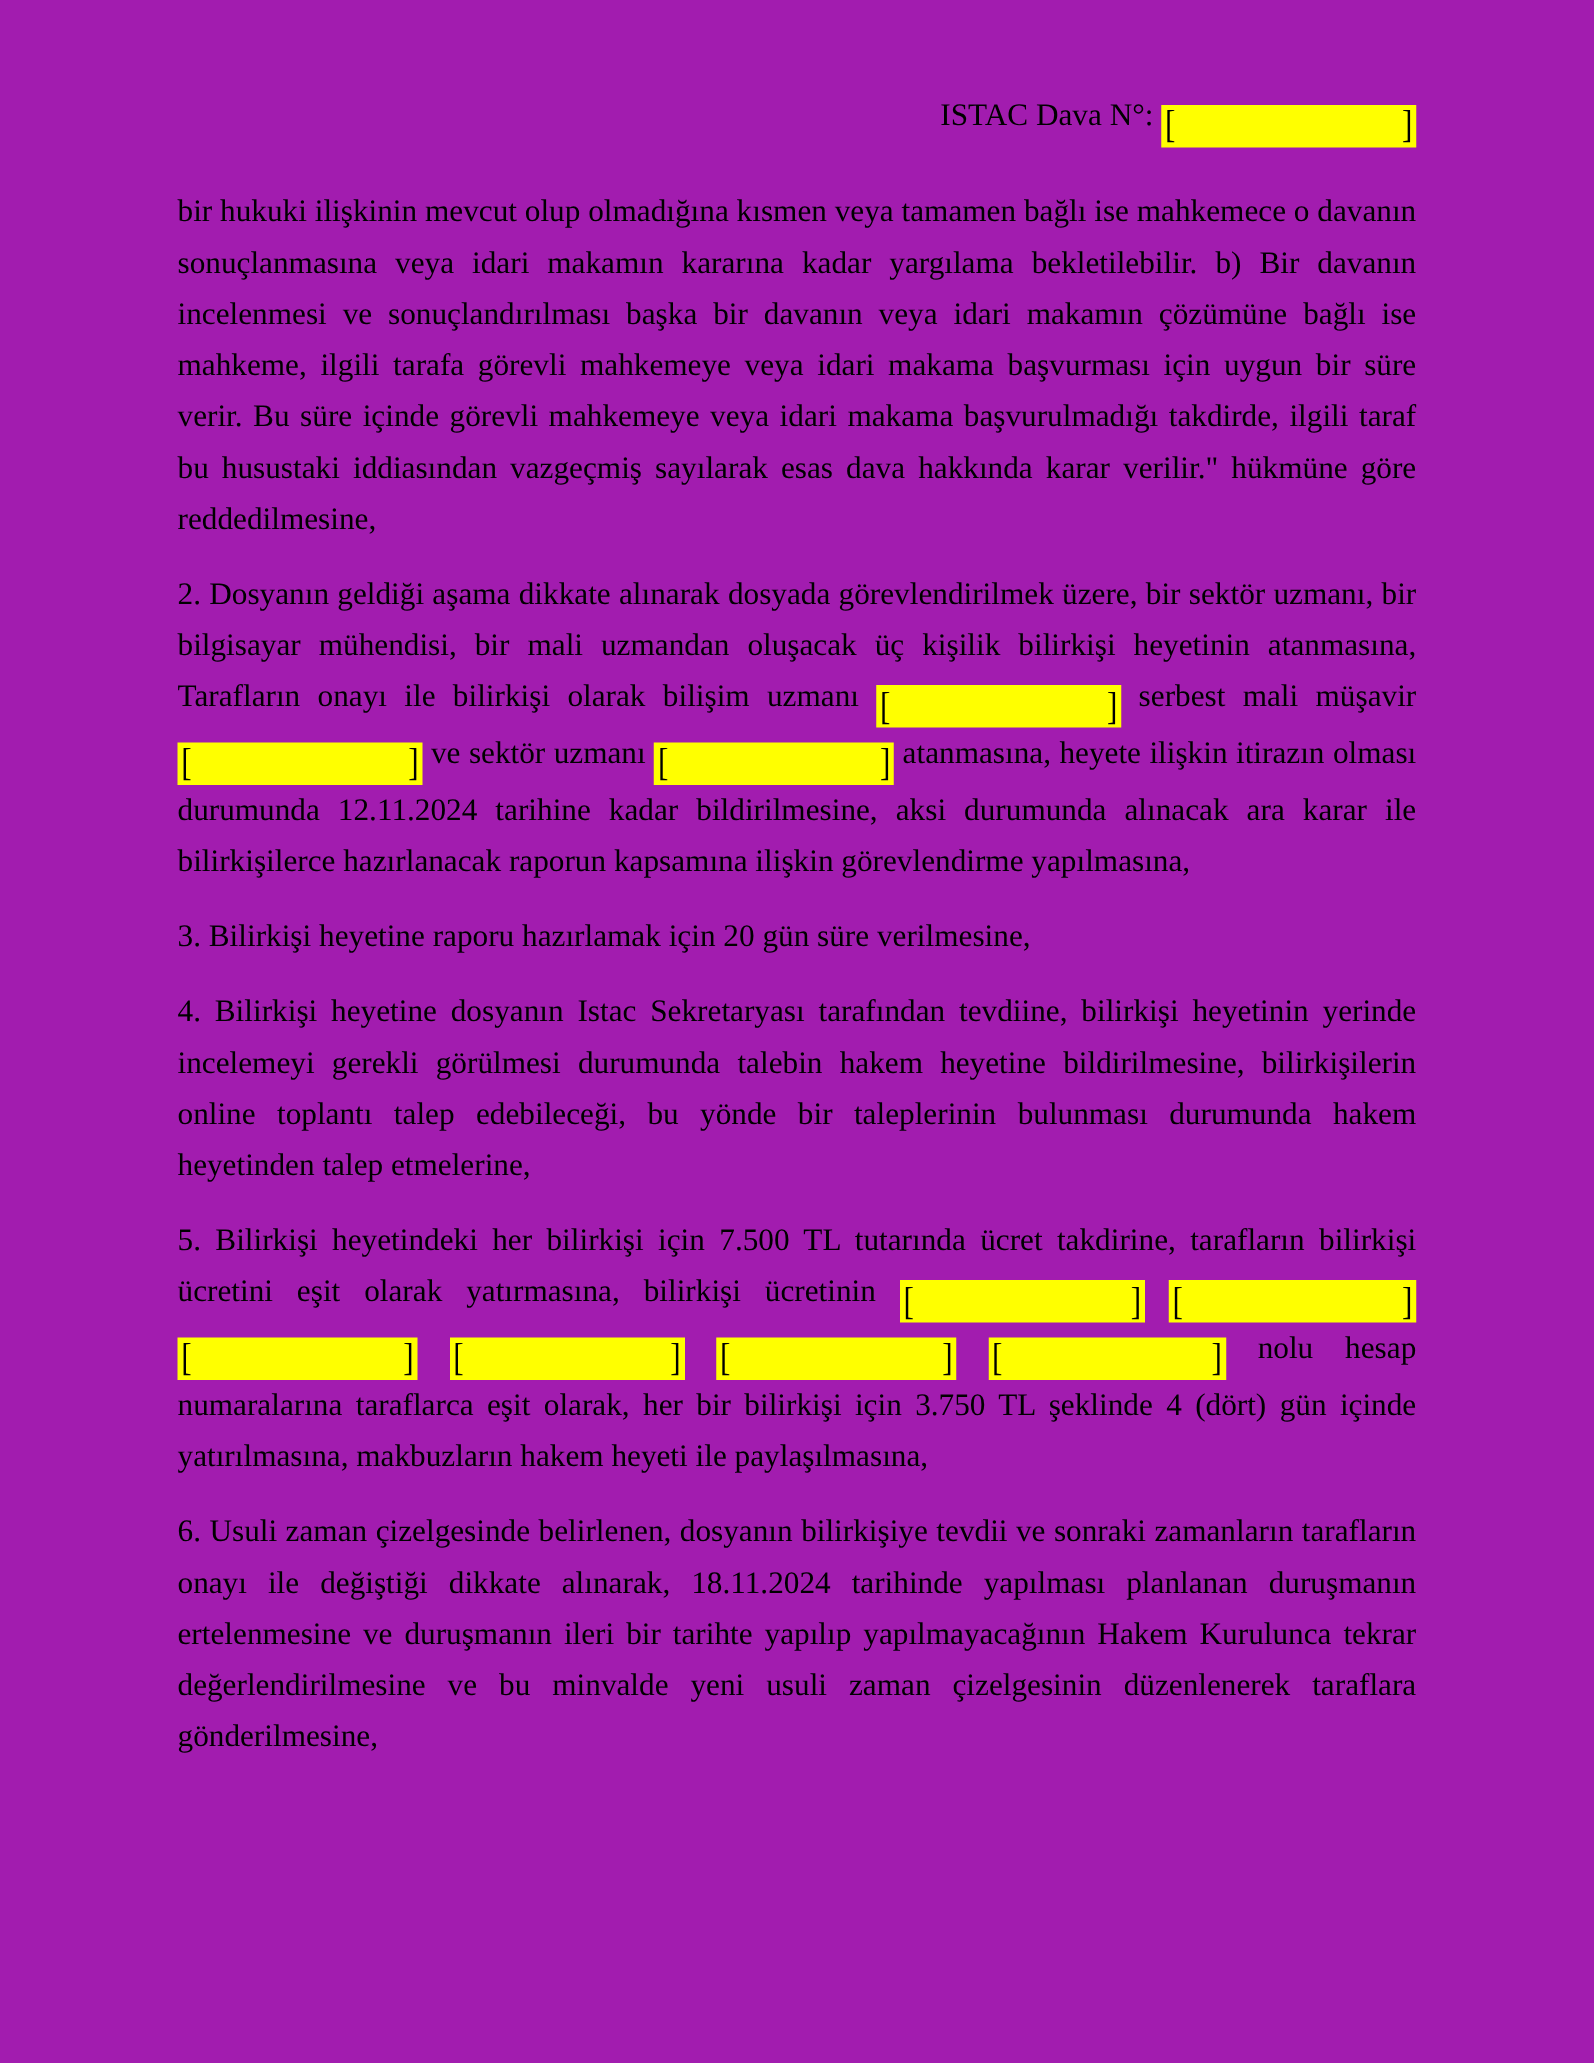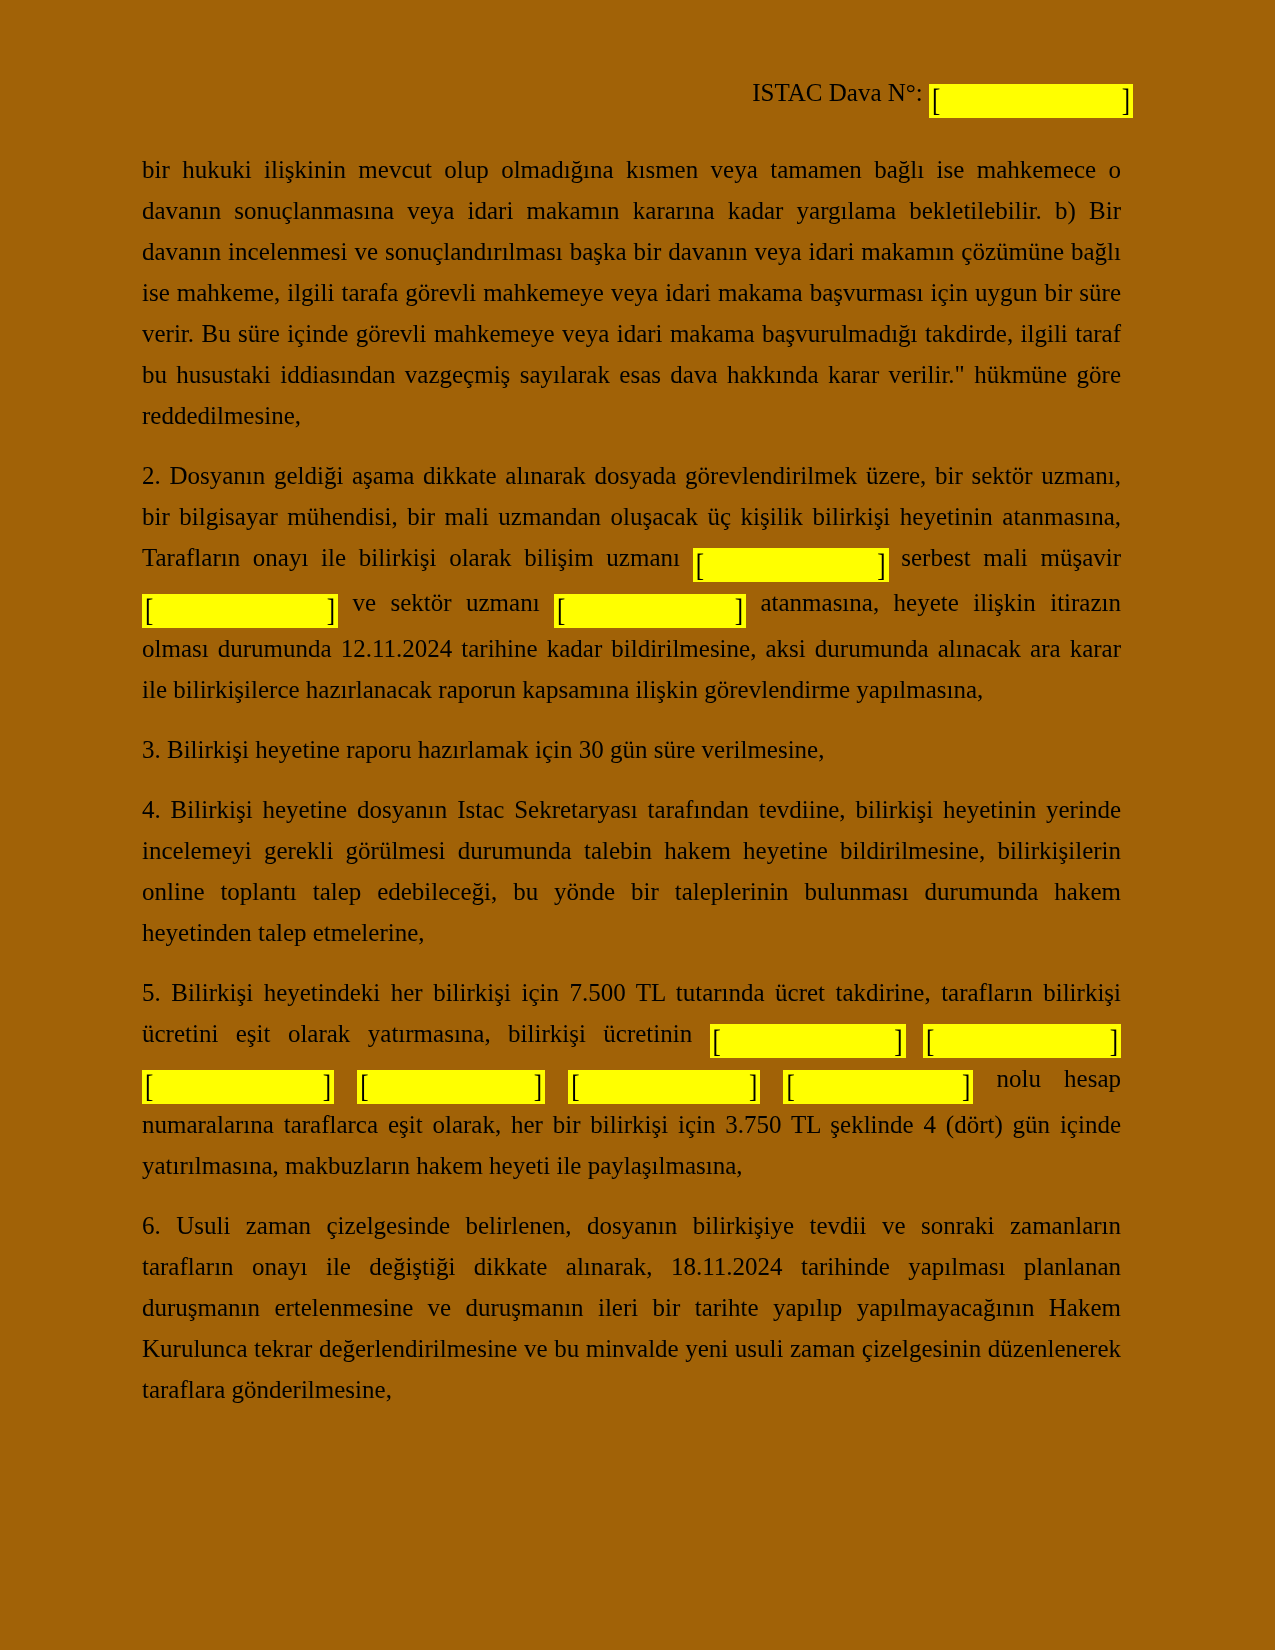--- a/index.html
+++ b/index.html
@@ -4,36 +4,36 @@
 <style>
   html, body {
     margin: 0;
     padding: 0;
     background: #ffffff;
   }
   .page {
     position: relative;
     width: 1275px;
     height: 1650px;
-    background: #a16207;
+    background: #a21caf;
     color: #000000;
     font-family: "Liberation Serif", "DejaVu Serif", serif;
     font-size: 25px;
     overflow: hidden;
     box-sizing: border-box;
     padding: 72px 142px 0 142px;
   }
   .header-line {
     text-align: right;
     line-height: 41px;
     margin-bottom: 31px;
     white-space: nowrap;
   }
   .doc-body p {
-    margin: 0 12px 19px 0;
+    margin: 0 0 19px 0;
     text-align: justify;
     line-height: 41px;
   }
   .redact {
     display: inline-flex;
     justify-content: space-between;
     align-items: center;
     box-sizing: border-box;
     background: #ffff00;
     height: 34px;
@@ -61,21 +61,21 @@
       <p>2. Dosyanın geldiği aşama dikkate alınarak dosyada görevlendirilmek üzere, bir sektör uzmanı, bir bilgisayar mühendisi, bir mali uzmandan oluşacak üç kişilik bilirkişi heyetinin atanmasına, Tarafların onayı ile bilirkişi olarak bilişim uzmanı <span class="redact" style="width: 196px;">
           <span>[</span>
           <span>]</span>
         </span> serbest mali müşavir <span class="redact" style="width: 196px;">
           <span>[</span>
           <span>]</span>
         </span> ve sektör uzmanı <span class="redact" style="width: 192px;">
           <span>[</span>
           <span>]</span>
         </span>  atanmasına, heyete ilişkin itirazın olması durumunda 12.11.2024 tarihine kadar bildirilmesine, aksi durumunda alınacak ara karar ile bilirkişilerce hazırlanacak raporun kapsamına ilişkin görevlendirme yapılmasına,</p>
-      <p>3. Bilirkişi heyetine raporu hazırlamak için 30 gün süre verilmesine,</p>
+      <p>3. Bilirkişi heyetine raporu hazırlamak için 20 gün süre verilmesine,</p>
       <p>4. Bilirkişi heyetine dosyanın Istac Sekretaryası tarafından tevdiine, bilirkişi heyetinin yerinde incelemeyi gerekli görülmesi durumunda talebin hakem heyetine bildirilmesine, bilirkişilerin online toplantı talep edebileceği, bu yönde bir taleplerinin bulunması durumunda hakem heyetinden talep etmelerine,</p>
       <p>5. Bilirkişi heyetindeki her bilirkişi için 7.500 TL tutarında ücret takdirine, tarafların bilirkişi ücretini eşit olarak yatırmasına, bilirkişi ücretinin <span class="redact" style="width: 196px;">
           <span>[</span>
           <span>]</span>
         </span> <span class="redact" style="width: 198px;">
           <span>[</span>
           <span>]</span>
         </span> <span class="redact" style="width: 192px;">
           <span>[</span>
           <span>]</span>

